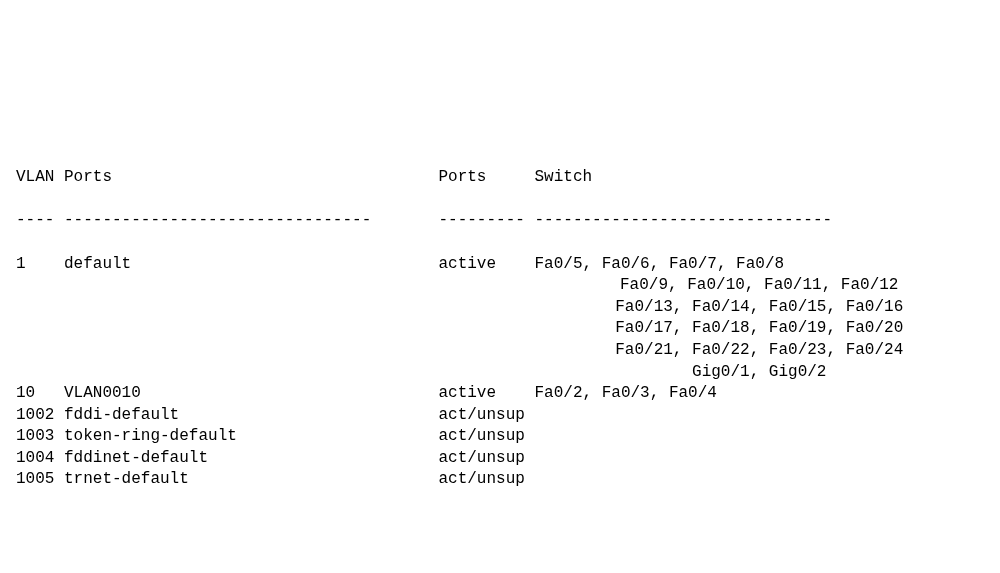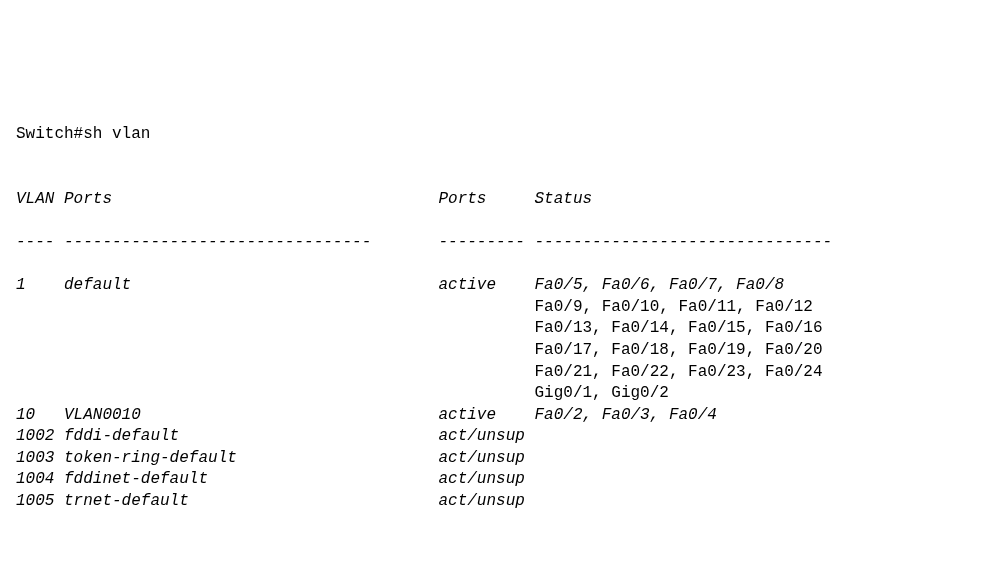--- a/index.html
+++ b/index.html
@@ -15,41 +15,39 @@
       height: 573px;
       box-sizing: border-box;
       overflow: hidden;
     }
     .line {
       white-space: pre;
     }
     .col {
       display: inline-block;
       vertical-align: top;
-      font-style: italic;
     }
     .c-vlan { width: 5ch; }
     .c-name { width: 39ch; }
     .c-status { width: 10ch; }
     .c-ports { width: 40ch; }
 
     .vlan-row { display: block; }
-    .ports-extra { display: block; margin-left: 54ch; }
+    .ports-extra { display: block; margin-left: 54ch; text-align: center; }
 
     .section-gap { display: block; height: 1.35em; }
   </style>
 </head>
 <body>
 
 
 
 <div>
-<span class="line">Switch#sh vlan</span>
 <span class="section-gap"></span>
-<span class="vlan-row"><span class="col c-vlan">VLAN</span><span class="col c-name">Ports</span><span class="col c-status">Ports</span><span class="col c-ports">Status</span></span>
+<span class="vlan-row"><span class="col c-vlan">VLAN</span><span class="col c-name">Ports</span><span class="col c-status">Ports</span><span class="col c-ports">Switch</span></span>
 <span class="vlan-row"><span class="col c-vlan">----</span><span class="col c-name">--------------------------------</span><span class="col c-status">---------</span><span class="col c-ports">-------------------------------</span></span>
 <div id="table1-rows"><span class="vlan-row"><span class="col c-vlan">1</span><span class="col c-name">default</span><span class="col c-status">active</span><span class="col c-ports">Fa0/5, Fa0/6, Fa0/7, Fa0/8</span></span><span class="ports-extra">Fa0/9, Fa0/10, Fa0/11, Fa0/12</span><span class="ports-extra">Fa0/13, Fa0/14, Fa0/15, Fa0/16</span><span class="ports-extra">Fa0/17, Fa0/18, Fa0/19, Fa0/20</span><span class="ports-extra">Fa0/21, Fa0/22, Fa0/23, Fa0/24</span><span class="ports-extra">Gig0/1, Gig0/2</span><span class="vlan-row"><span class="col c-vlan">10</span><span class="col c-name">VLAN0010</span><span class="col c-status">active</span><span class="col c-ports">Fa0/2, Fa0/3, Fa0/4</span></span><span class="vlan-row"><span class="col c-vlan">1002</span><span class="col c-name">fddi-default</span><span class="col c-status">act/unsup</span><span class="col c-ports"></span></span><span class="vlan-row"><span class="col c-vlan">1003</span><span class="col c-name">token-ring-default</span><span class="col c-status">act/unsup</span><span class="col c-ports"></span></span><span class="vlan-row"><span class="col c-vlan">1004</span><span class="col c-name">fddinet-default</span><span class="col c-status">act/unsup</span><span class="col c-ports"></span></span><span class="vlan-row"><span class="col c-vlan">1005</span><span class="col c-name">trnet-default</span><span class="col c-status">act/unsup</span><span class="col c-ports"></span></span></div>
 <span class="section-gap"></span>
 
 
 
 
 </div>
 
 

